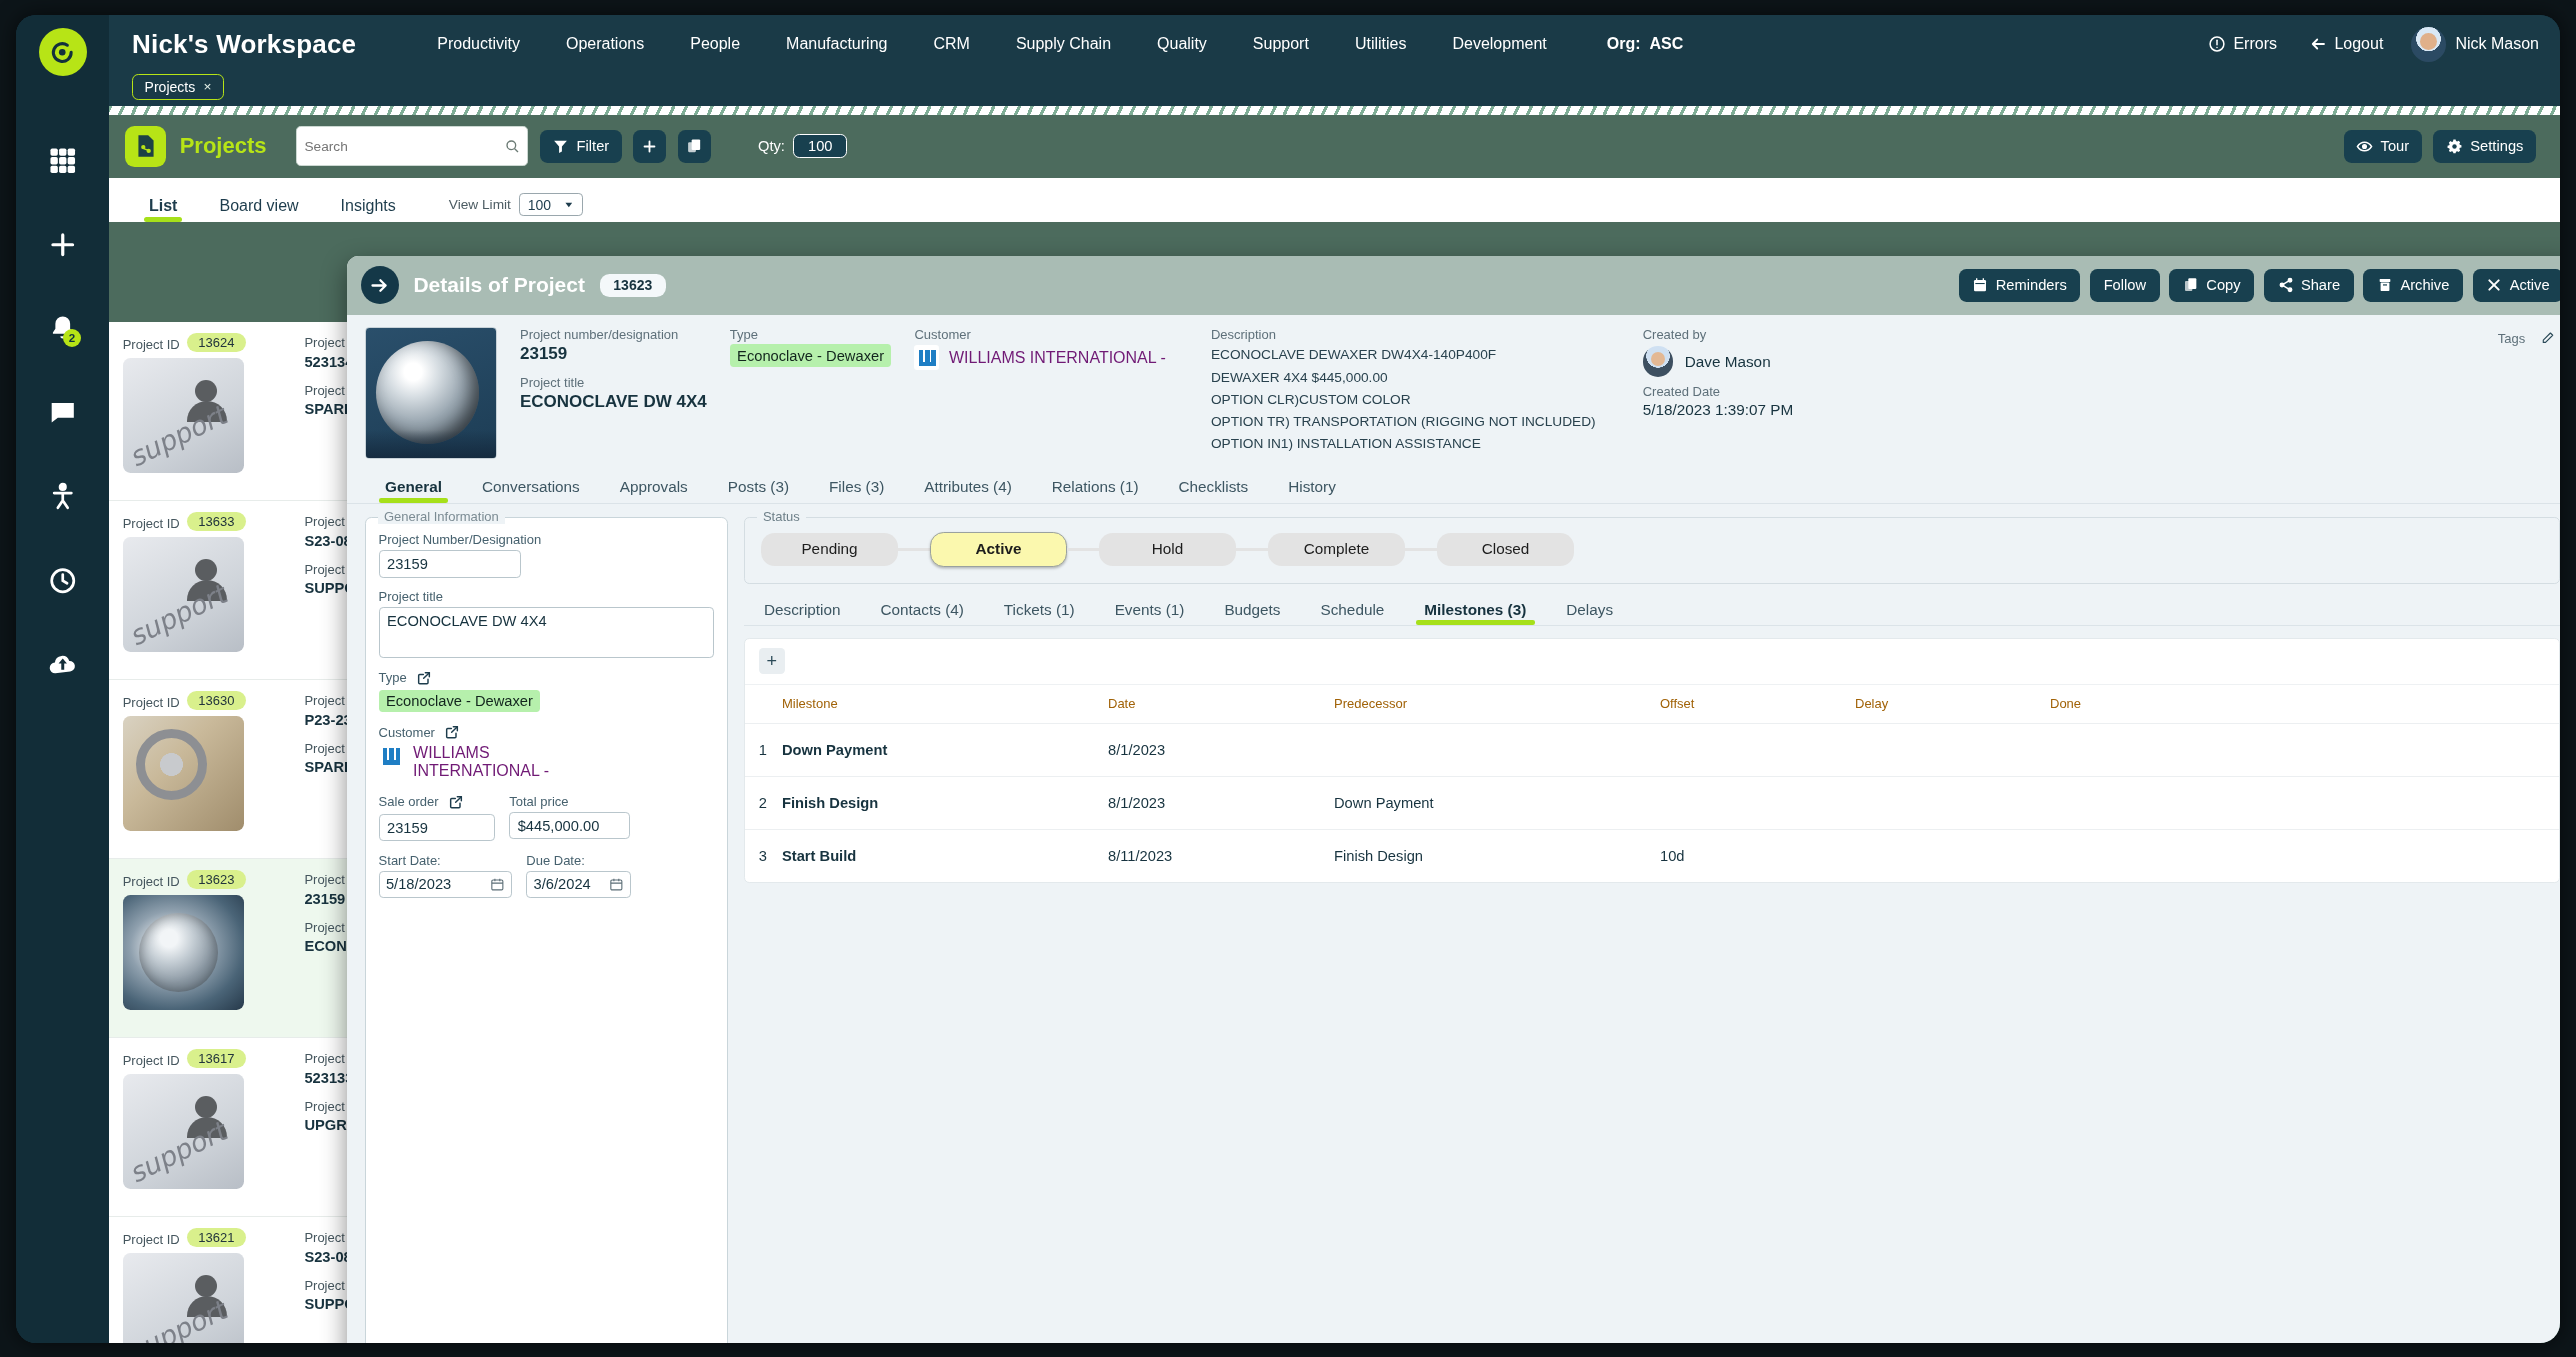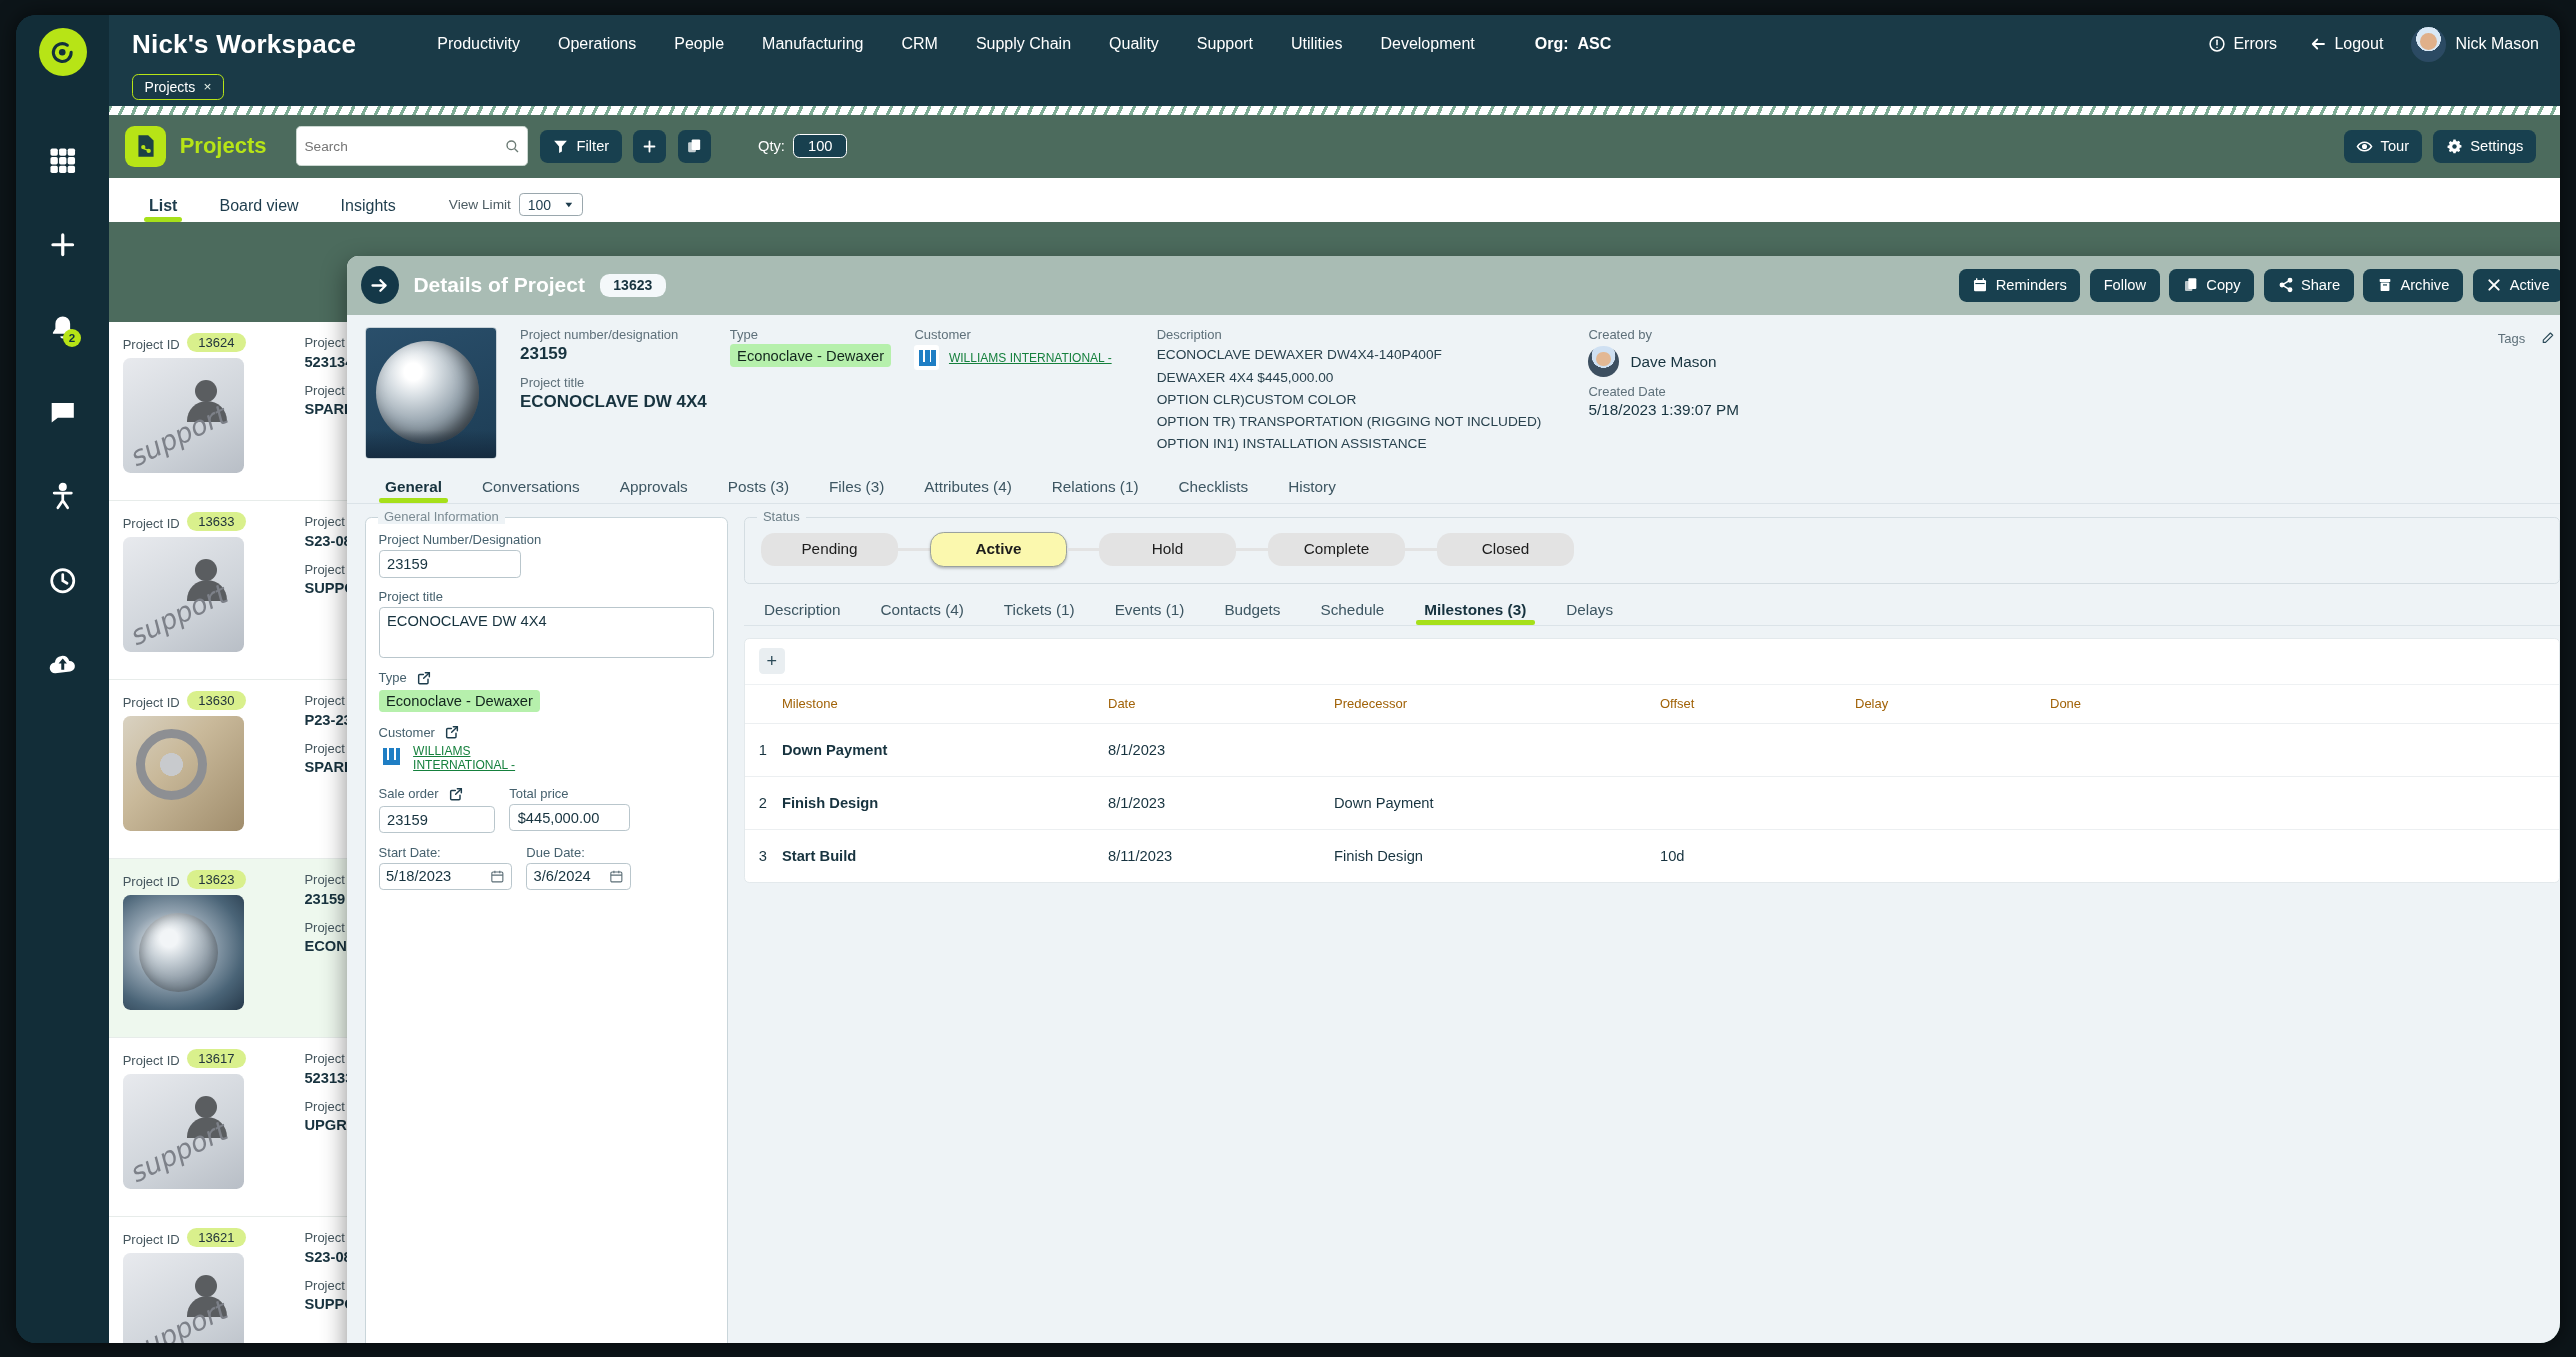--- a/index.html
+++ b/index.html
@@ -64,21 +64,21 @@
   }
   #hdr-row {
     display: flex; align-items: center;
     height: 59px; padding: 0 21px 0 23px;
   }
   #brand {
     color: #ffffff; font-size: 26px; font-weight: bold;
     letter-spacing: 0.2px; white-space: nowrap;
   }
   #navmenu {
-    display: flex; align-items: center; gap: 0px;
+    display: flex; align-items: center; gap: 8px;
     margin-left: 62px;
   }
   .nav-item {
     color: #ffffff; font-size: 16px;
     padding: 5.3px 19px; white-space: nowrap;
   }
   #org {
     color: #ffffff; font-size: 16px; font-weight: bold;
     margin-left: 41px; white-space: nowrap;
   }
@@ -330,21 +330,21 @@
   }
   .cust-logo i {
     position: absolute; top: 4.2px; width: 4.7px; height: 12.6px; background: #1f7ec4;
   }
   .cust-logo i:nth-child(1) { left: 4.2px; }
   .cust-logo i:nth-child(2) { left: 10.5px; }
   .cust-logo i:nth-child(3) { left: 17px; }
   .cust-logo b {
     position: absolute; left: 4.2px; bottom: 4.2px; width: 17.4px; height: 4.7px; background: #1f7ec4;
   }
-  .cust-name { font-size: 12px; color: #15803d; white-space: nowrap; text-decoration: underline; }
+  .cust-name { font-size: 16px; color: #701a75; white-space: nowrap; }
   #desc-col { padding-left: 45px; max-width: 526px; }
   .desc-line { font-size: 13.7px; color: #29424e; line-height: 1.62; white-space: nowrap; }
   #created-col { padding-left: 47px; }
   .cb-row { display: flex; align-items: center; gap: 11.6px; margin: 4.2px 0 7.4px 0; }
   .cb-av {
     width: 30.5px; height: 30.5px; border-radius: 50%;
     background: radial-gradient(circle at 50% 32%, #cfe0f2 0 45%, #3d4f60 46% 100%);
     position: relative; overflow: hidden; flex: none;
   }
   .cb-av::after{

